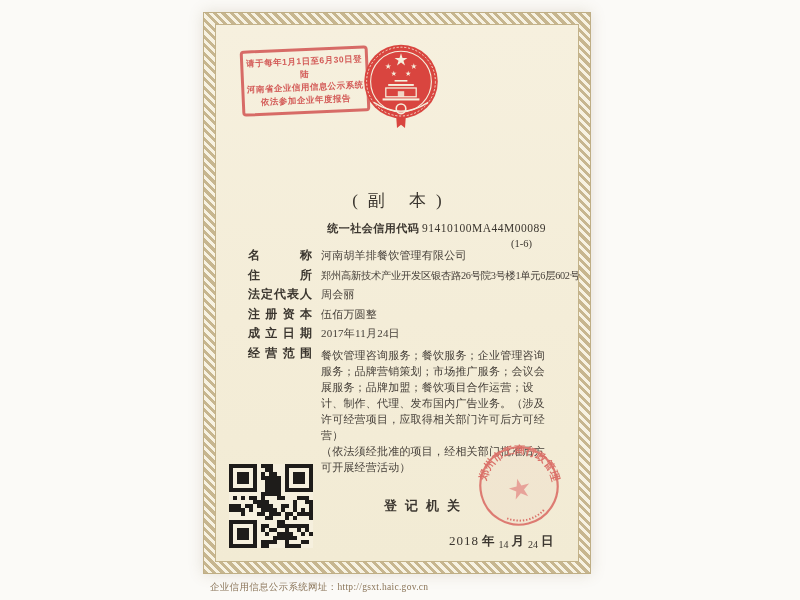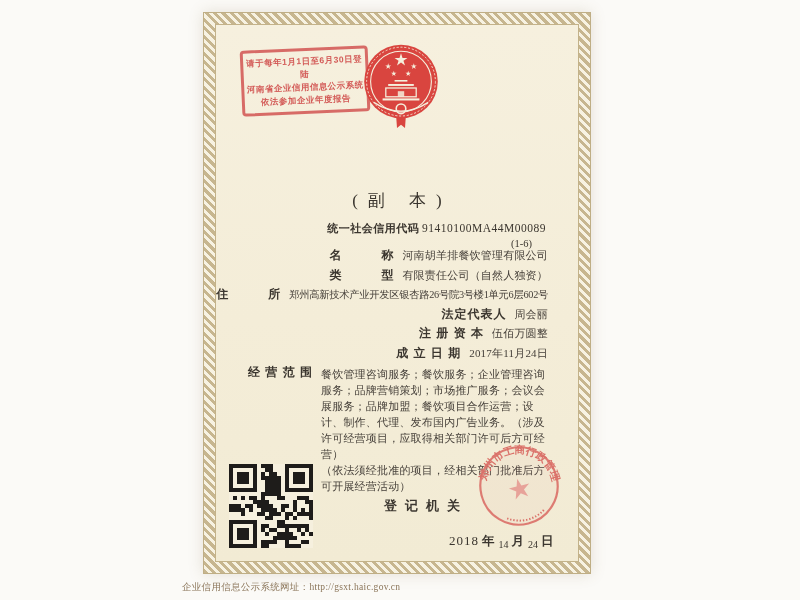--- a/index.html
+++ b/index.html
@@ -44,21 +44,21 @@
   }
 
   .code-block { position:absolute; right:32px; top:196px; text-align:right; color:#3a352e; }
   .code-line { font-size:11px; }
   .code-label { font-weight:bold; font-family:"Liberation Sans",sans-serif; letter-spacing:0.5px; }
   .code-value { font-size:11.5px; letter-spacing:0.5px; }
   .code-page { font-size:10.5px; padding-right:14px; margin-top:2px; }
 
   
   .fields { position:absolute; left:32px; top:224px; width:300px; }
-  .row { display:flex; align-items:flex-start; margin-bottom:6.5px;justify-content:flex-end; }
+  .row { display:flex; align-items:flex-start; margin-bottom:6.5px; }
   .flabel {
     flex:none; width:64px; margin-right:9px;
     font-family:"Liberation Sans",sans-serif; font-weight:bold; font-size:12px; color:#3b362f;
     display:inline-block; text-align:justify; text-align-last:justify; line-height:13px;
   }
   .fvalue { font-size:11px; color:#46403a; white-space:nowrap; line-height:13px; letter-spacing:0.2px; }
   .fvalue.tight { font-size:10.3px; letter-spacing:-0.3px; }
   .scope-val { white-space:normal; width:250px; line-height:16px; }
 
   
@@ -77,21 +77,21 @@
   .date-line { position:absolute; left:233px; top:508px; color:#3b362f; font-size:13px; }
   .date-line .num { font-size:13px; letter-spacing:1px; }
   .date-line .small-num { font-size:10px; vertical-align:-3px; letter-spacing:0; }
   .date-line .unit { font-size:12.5px; font-weight:bold; margin:0 4px 0 3px; }
 
   .footer {
     position:absolute; left:182px; top:581px; width:458px;
     display:flex; justify-content:space-between;
     font-size:9.5px; line-height:12px;
   }
-  .footer-left { color:#8a7458; letter-spacing:0.3px; }
+  .footer-left { color:#8a7458; letter-spacing:0.3px;margin-left:28px; }
   .footer-right { color:#584a38; font-weight:bold; letter-spacing:0.5px; }
 </style>
 </head>
 <body>
 
 <div class="cert">
   <div class="cert-inner">
 
     <div class="stamp">
       <div>请于每年1月1日至6月30日登陆</div>
@@ -128,24 +128,20 @@
         <span class="code-label">统一社会信用代码</span>
         <span class="code-value">91410100MA44M00089</span>
       </div>
       <div class="code-page">(1-6)</div>
     </div>
 
     <div class="fields">
       <div class="row">
         <span class="flabel">名称</span>
         <span class="fvalue">河南胡羊排餐饮管理有限公司</span>
-      </div>
-      <div class="row">
-        <span class="flabel">类型</span>
-        <span class="fvalue">有限责任公司（自然人独资）</span>
       </div>
       <div class="row">
         <span class="flabel">住所</span>
         <span class="fvalue tight">郑州高新技术产业开发区银杏路26号院3号楼1单元6层602号</span>
       </div>
       <div class="row">
         <span class="flabel">法定代表人</span>
         <span class="fvalue">周会丽</span>
       </div>
       <div class="row">

